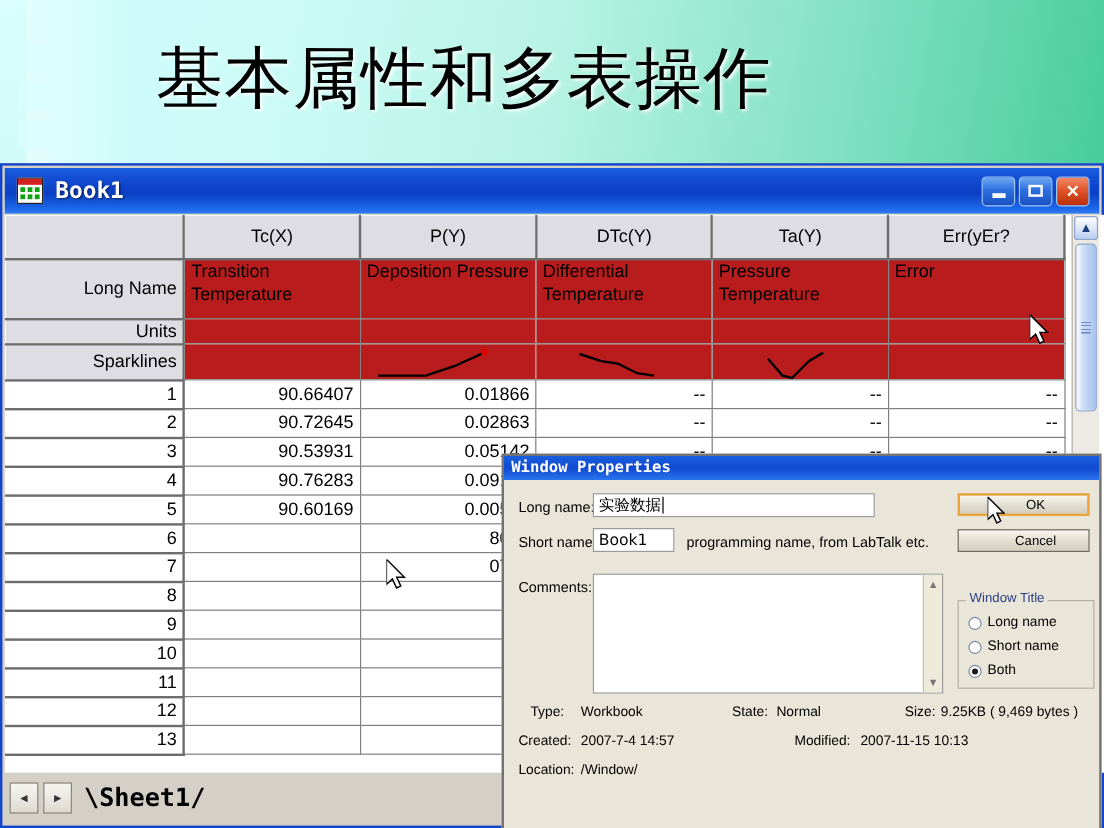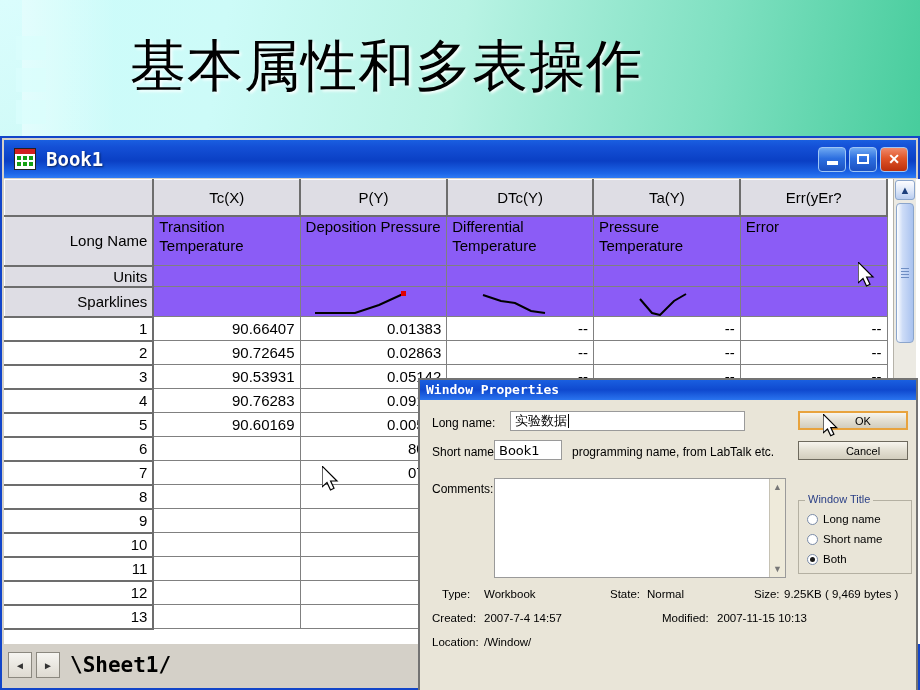--- a/index.html
+++ b/index.html
@@ -92,21 +92,21 @@
     font-size:15px;color:#000;
   }
   .rowhead{
     background:#dedde4;text-align:right;
     border-top:1px solid #fff !important;
     border-left:1px solid #fff !important;
     border-right:2px solid #6d6d6d !important;
     border-bottom:2px solid #6d6d6d !important;
     color:#000;
   }
-  .meta{background:#8b5cf6;color:#000;vertical-align:top;padding-top:2px;}
+  .meta{background:#b91c1c;color:#000;vertical-align:top;padding-top:2px;}
   .meta.longname{height:50px;white-space:normal;line-height:19px;}
   .metarow{height:21px;}
   .datarow td{height:24px;background:#ffffff;text-align:right;}
   .corner{background:#dedde4;}
   .spark{position:relative;height:30px;}
   .spark svg{position:absolute;left:6px;top:2px;}
   
   .vscroll{
     position:absolute;right:2px;top:41px;width:22px;bottom:44px;
     background:#eceae3;border-left:1px solid #b5b2a9;
@@ -331,21 +331,21 @@
           <td class="meta spark">
             <svg width="120" height="28" viewBox="0 0 120 28">
               <polyline points="40,10 52,24 60,26 74,12 86,5" fill="none" stroke="#000" stroke-width="2"></polyline>
             </svg>
           </td>
           <td class="meta spark"></td>
         </tr>
         <tr class="datarow">
           <td class="rowhead">1</td>
           <td>90.66407</td>
-          <td>0.01383</td>
+          <td>0.01866</td>
           <td>--</td>
           <td>--</td>
           <td>--</td>
         </tr>
         <tr class="datarow">
           <td class="rowhead">2</td>
           <td>90.72645</td>
           <td>0.02863</td>
           <td>--</td>
           <td>--</td>
@@ -468,21 +468,21 @@
       </div>
     </div>
   </div>
 
 
   <div class="dialog">
     <div class="dlg-title">Window Properties</div>
     <div class="dlg-body">
 
       <div class="fld-label" style="left:12px;top:16px">Long name:</div>
-      <div class="textbox" style="left:90px;top:11px;width:235px;height:20px">
+      <div class="textbox" style="left:74px;top:11px;width:235px;height:20px">
         <span>实验数据</span>
           <span class="caret"></span>
       </div>
 
       <div class="fld-label" style="left:12px;top:45px">Short name:</div>
       <div class="textbox" style="left:74px;top:40px;width:68px;height:20px">
         <span>Book1</span>
       </div>
       <div class="hint" style="left:152px;top:45px">programming name, from LabTalk etc.</div>
 

